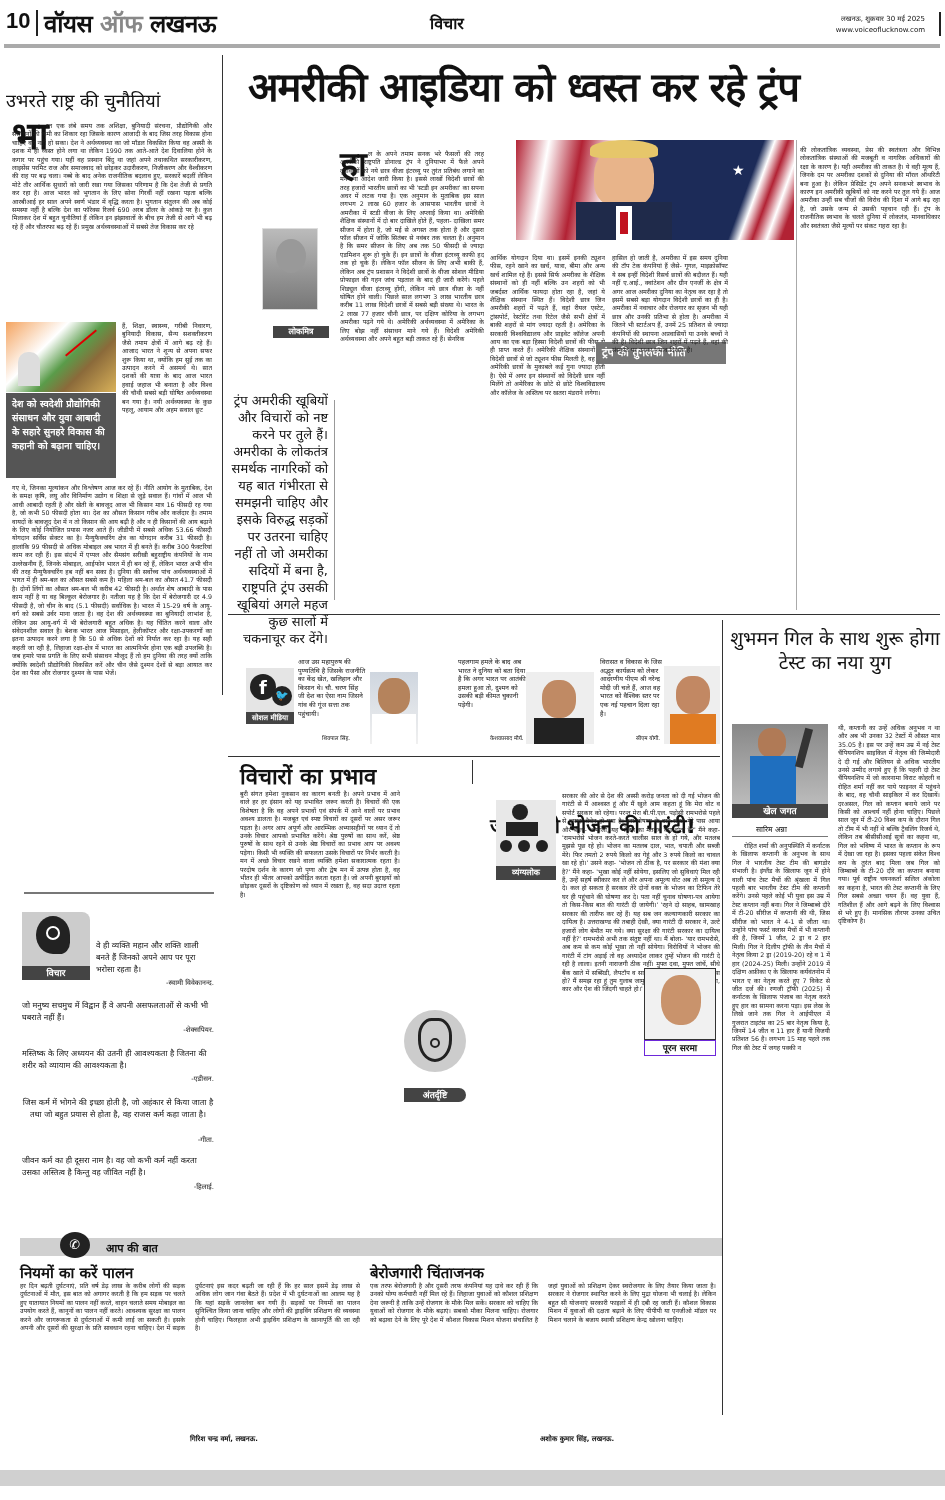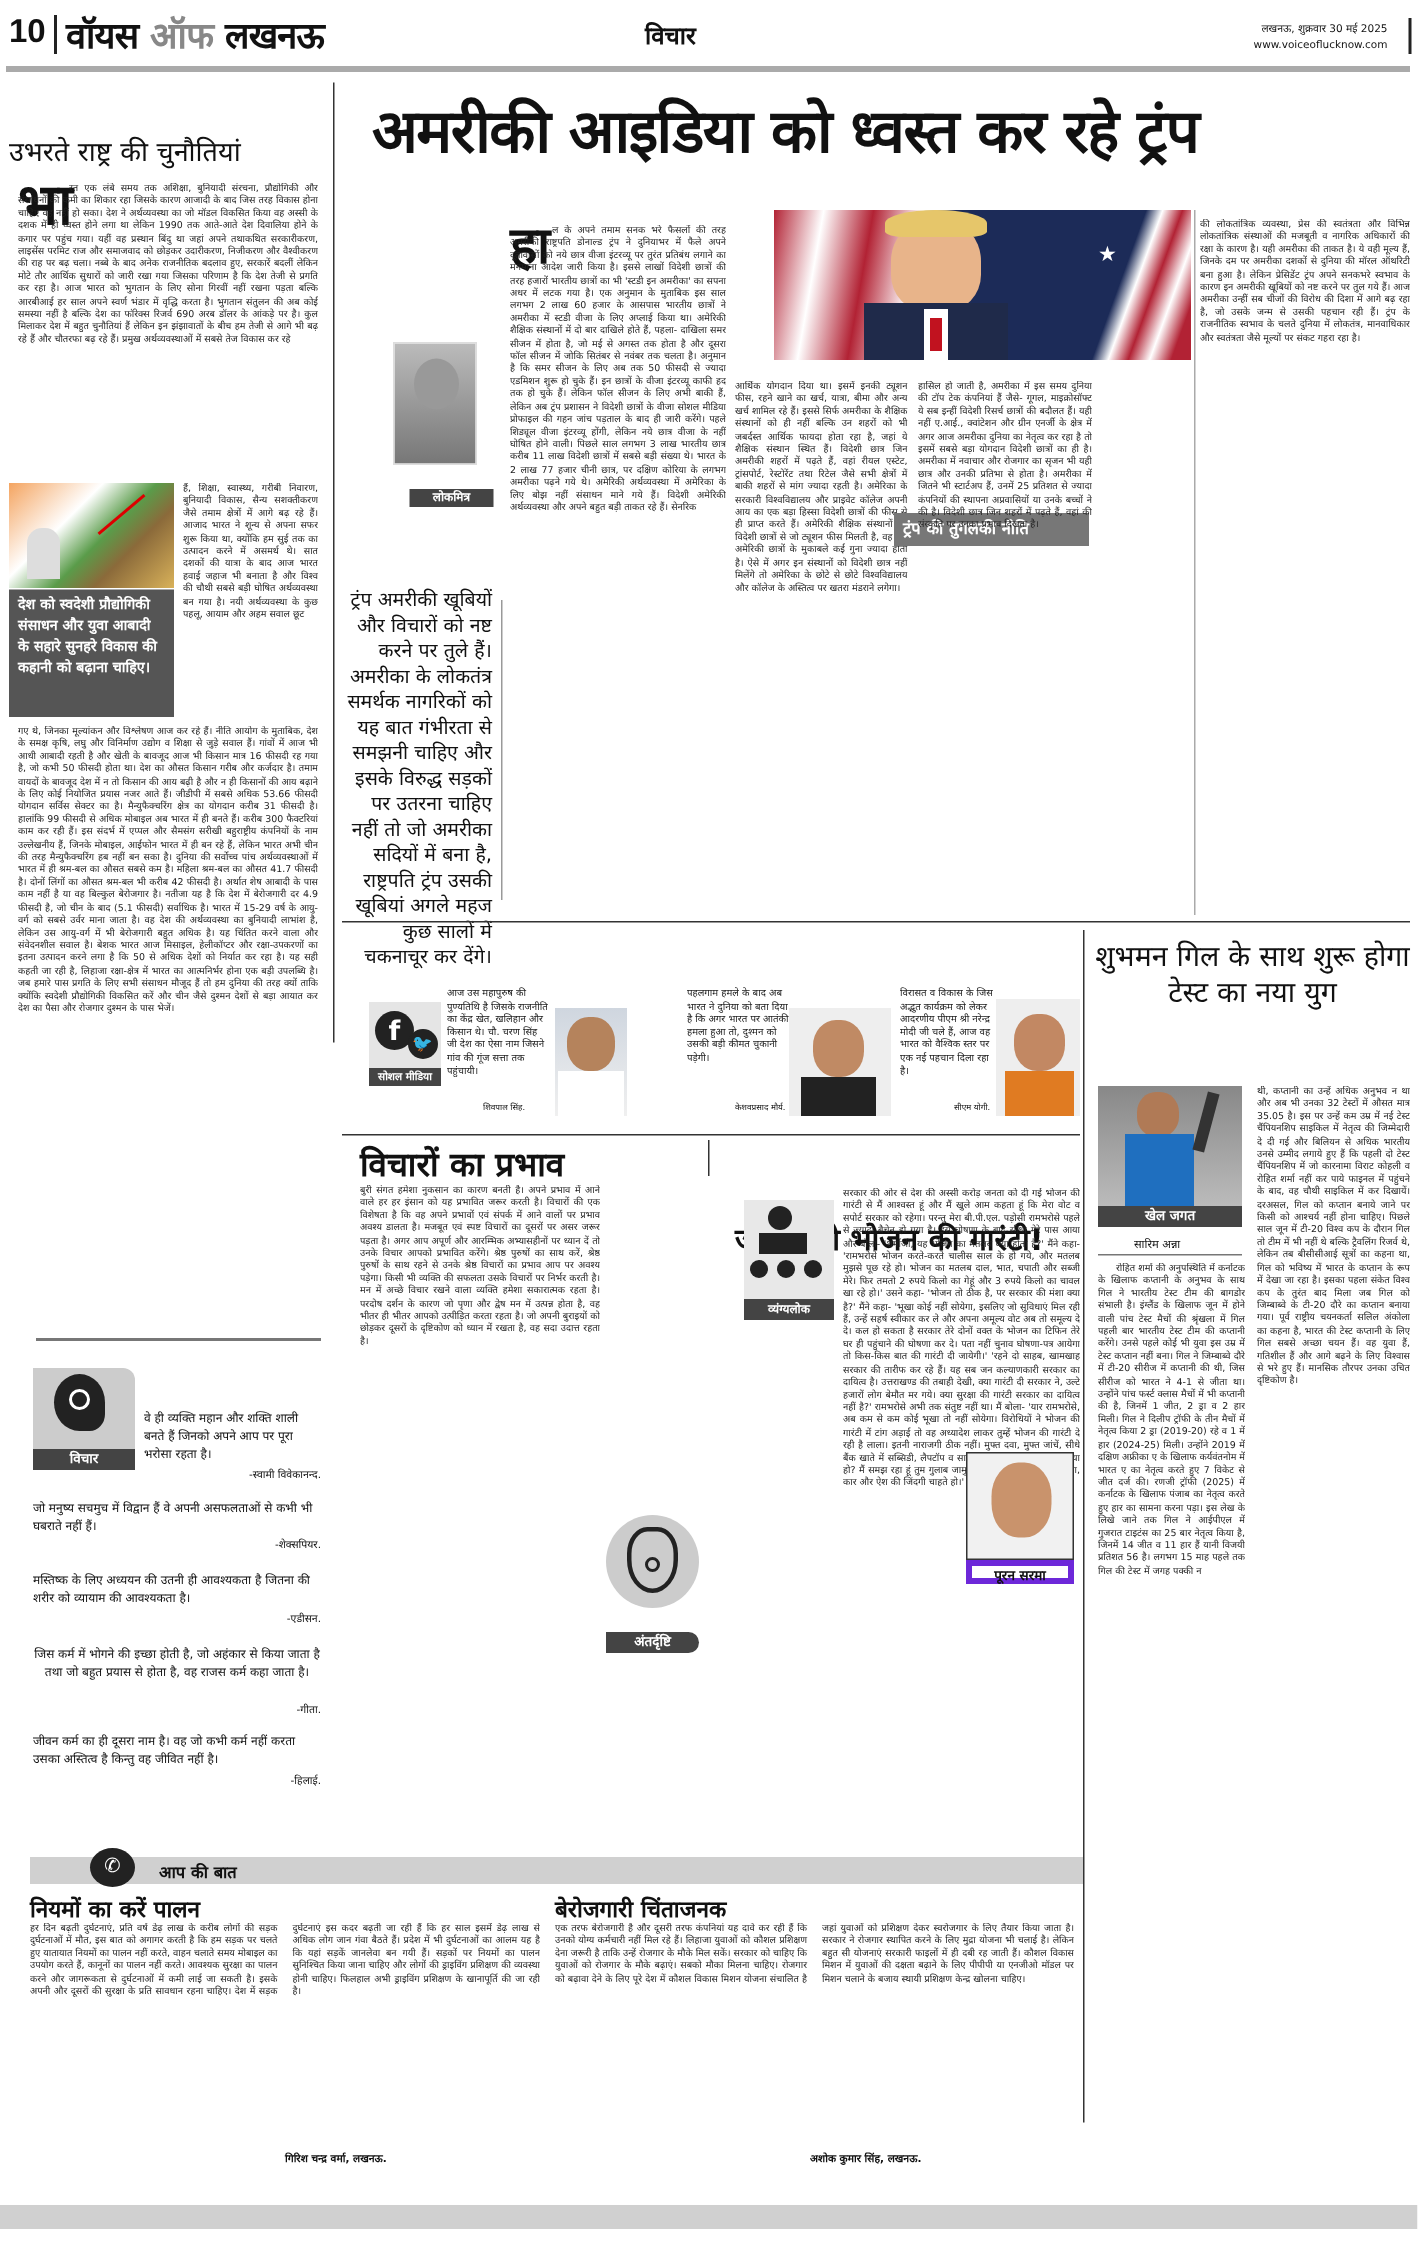--- a/index.html
+++ b/index.html
@@ -164,21 +164,21 @@
   <div class="abs" style="left:10px;top:22px;width:32px;height:14px;background:#222;"></div>
   <div class="abs" style="left:4px;top:40px;width:12px;height:12px;background:#222;border-radius:50%;"></div>
   <div class="abs" style="left:22px;top:40px;width:12px;height:12px;background:#222;border-radius:50%;"></div>
   <div class="abs" style="left:40px;top:40px;width:12px;height:12px;background:#222;border-radius:50%;"></div>
 </div>
 <div class="abs label-dark" style="left:496px;top:866px;width:60px;height:14px;font-size:8px;line-height:14px;">व्यंग्यलोक</div>
 <div class="abs txt" style="left:478px;top:792px;width:242px;height:456px;padding-left:84px;">सरकार की ओर से देश की अस्सी करोड़ जनता को दी गई भोजन की गारंटी से मैं आश्वस्त हूं और मैं खुले आम कहता हूं कि मेरा वोट व सपोर्ट सरकार को रहेगा। परन्तु मेरा बी.पी.एल. पड़ोसी रामभरोसे पहले से ज्यादा बैचेन हो गया है। इस घोषणा के बाद सीधा मेरे पास आया और बोला- 'शर्माजी, यह भोजन का मतलब क्या होता है?' मैंने कहा- 'रामभरोसे भोजन करते-करते चालीस साल के हो गये, और मतलब मुझसे पूछ रहे हो। भोजन का मतलब दाल, भात, चपाती और सब्जी मेरे। फिर तमतो 2 रुपये किलो का गेहूं और 3 रुपये किलो का चावल खा रहे हो।' उसने कहा- 'भोजन तो ठीक है, पर सरकार की मंशा क्या है?' मैंने कहा- 'भूखा कोई नहीं सोयेगा, इसलिए जो सुविधाएं मिल रही हैं, उन्हें सहर्ष स्वीकार कर ले और अपना अमूल्य वोट अब तो समूल्य दे दे। कल हो सकता है सरकार तेरे दोनों वक्त के भोजन का टिफिन तेरे घर ही पहुंचाने की घोषणा कर दे। पता नहीं चुनाव घोषणा-पत्र आयेगा तो किस-किस बात की गारंटी दी जायेगी।' 'रहने दो साहब, खामखाह सरकार की तारीफ कर रहे हैं। यह सब जन कल्याणकारी सरकार का दायित्व है। उत्तराखण्ड की तबाही देखी, क्या गारंटी दी सरकार ने, उल्टे हजारों लोग बेमौत मर गये। क्या सुरक्षा की गारंटी सरकार का दायित्व नहीं है?' रामभरोसे अभी तक संतुष्ट नहीं था। मैं बोला- 'यार रामभरोसे, अब कम से कम कोई भूखा तो नहीं सोयेगा। विरोधियों ने भोजन की गारंटी में टांग अड़ाई तो वह अध्यादेश लाकर तुम्हें भोजन की गारंटी दे रही है लाला। इतनी नाराजगी ठीक नहीं। मुफ्त दवा, मुफ्त जांचें, सीधे बैंक खाते में सब्सिडी, लैपटॉप व साइकिलें बंट रही हैं और चाहते क्या हो? मैं समझ रहा हूं तुम गुलाब जामुन खाना चाहते हो, कोठी, बंगला, कार और ऐश की जिंदगी चाहते हो।'</div>
 <div class="abs" style="left:644px;top:968px;width:72px;height:72px;background:#f1f1f1;border:1px solid #333;">
   <div class="abs" style="left:16px;top:6px;width:40px;height:50px;background:#c9936c;border-radius:45%;"></div>
 </div>
-<div class="abs" style="left:644px;top:1040px;width:72px;height:16px;border:4px solid #6d28d9;background:#fff;text-align:center;font-size:9px;font-weight:bold;line-height:14px;">पूरन सरमा</div>
+<div class="abs" style="left:644px;top:1040px;width:72px;height:16px;border:1px solid #6d28d9;background:#fff;text-align:center;font-size:9px;font-weight:bold;line-height:14px;">पूरन सरमा</div>
 
 <div class="abs band" style="left:20px;top:1238px;width:702px;height:18px;"></div>
 <div class="abs icon-circle" style="left:60px;top:1232px;width:30px;height:26px;color:#fff;font-size:13px;text-align:center;line-height:26px;">✆</div>
 <div class="abs" style="left:106px;top:1240px;font-size:11px;font-weight:bold;">आप की बात</div>
 
 <div class="abs letter-title" style="left:20px;top:1262px;">नियमों का करें पालन</div>
 <div class="abs txt" style="left:20px;top:1282px;width:340px;height:136px;column-count:2;column-gap:10px;">हर दिन बढ़ती दुर्घटनाएं, प्रति वर्ष डेढ़ लाख के करीब लोगों की सड़क दुर्घटनाओं में मौत, इस बात को अगागर करती है कि हम सड़क पर चलते हुए यातायात नियमों का पालन नहीं करते, वाहन चलाते समय मोबाइल का उपयोग करते हैं, कानूनों का पालन नहीं करते। आवश्यक सुरक्षा का पालन करने और जागरूकता से दुर्घटनाओं में कमी लाई जा सकती है। इसके अपनी और दूसरों की सुरक्षा के प्रति सावधान रहना चाहिए। देश में सड़क दुर्घटनाएं इस कदर बढ़ती जा रही हैं कि हर साल इसमें डेढ़ लाख से अधिक लोग जान गंवा बैठते हैं। प्रदेश में भी दुर्घटनाओं का आलम यह है कि यहां सड़कें जानलेवा बन गयी हैं। सड़कों पर नियमों का पालन सुनिश्चित किया जाना चाहिए और लोगों की ड्राइविंग प्रशिक्षण की व्यवस्था होनी चाहिए। फिलहाल अभी ड्राइविंग प्रशिक्षण के खानापूर्ति की जा रही है।</div>
 <div class="abs sig" style="left:190px;top:1434px;width:170px;">गिरिश चन्द्र वर्मा, लखनऊ.</div>
 
 <div class="abs letter-title" style="left:370px;top:1262px;">बेरोजगारी चिंताजनक</div>

